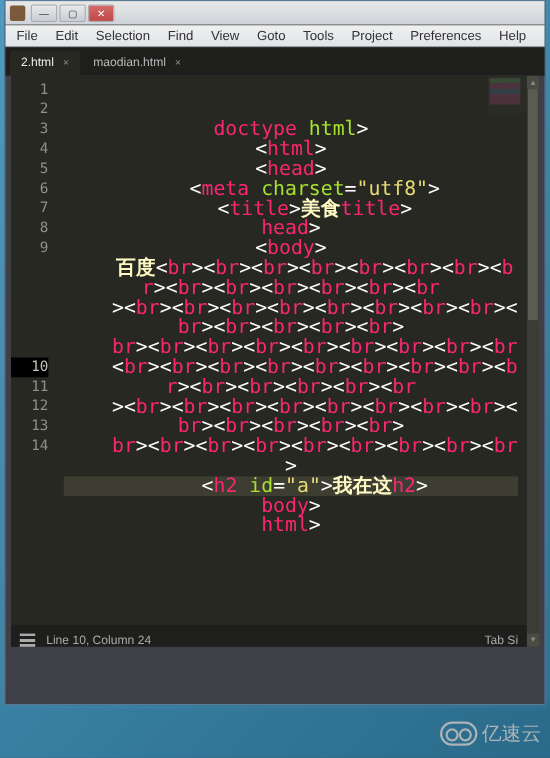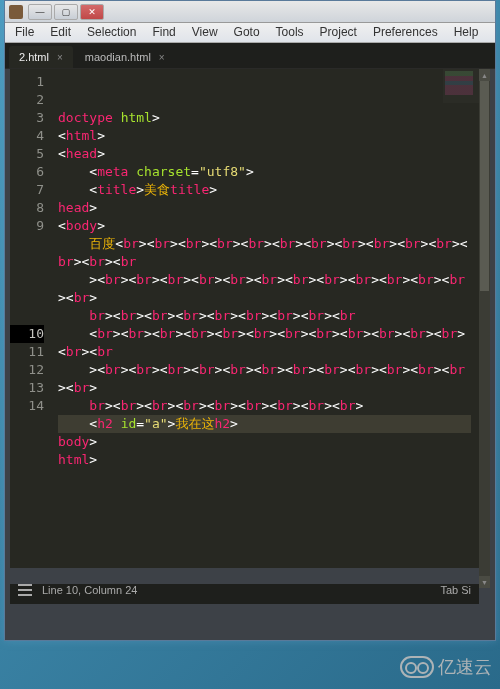--- a/index.html
+++ b/index.html
@@ -12,30 +12,30 @@
 .win-btn.close { background: linear-gradient(#d46a6a,#c04848); color: #fff; }
 .menubar { height: 20px; background: linear-gradient(#f0f0f0,#e0e4ea); border-bottom: 1px solid #aaa; display: flex; align-items: flex-start; padding: 0 2px; color: #333; }
 .menubar span { padding: 2px 8px; cursor: default; }
 .tabbar { height: 26px; background: #1e1f1c; display: flex; align-items: flex-end; padding: 0 4px; border-bottom: 1px solid #2a2a28; }
 .tab { height: 22px; display: flex; align-items: center; padding: 0 10px; color: #bbb; font-size: 11px; border-radius: 3px 3px 0 0; margin-right: 2px; position: relative; }
 .tab.active { background: #272822; color: #eee; }
 .tab .x { margin-left: 8px; font-size: 10px; color: #888; }
 .editor-wrap { position: absolute; top: 68px; left: 5px; right: 16px; bottom: 72px; background: #272822; display: flex; }
 .gutter { width: 40px; background: #272822; color: #8f908a; text-align: right; padding: 4px 6px 4px 0; font-family: Consolas, monospace; font-size: 13px; line-height: 18px; }
 .gutter .ln.hl { background: #000000; color: #c2c2bd; }
-.code { flex: 1; padding: 4px 8px; font-family: Consolas, monospace; font-size: 13px; line-height: 18px; color: #f8f8f2; white-space: pre-wrap; word-break: break-all; overflow: hidden; position: relative; }
+.code { flex: 1; padding: 4px 8px; font-family: Consolas, monospace; font-size: 18px; line-height: 18px; color: #f8f8f2; white-space: pre-wrap; word-break: break-all; overflow: hidden; position: relative; text-align: center; }
 .code .row.hl { background: #3e3d32; }
 .t-tag { color: #f92672; }
 .t-br { color: #fff; }
 .t-attr { color: #a6e22e; }
 .t-str { color: #e6db74; }
-.t-txt { color: #eab308; }
+.t-txt { color: #fef9c3; font-weight: bold; }
 .minimap { position: absolute; right: 0; top: 0; width: 36px; height: 34px; background: #2c2d27; opacity: 0.85; }
 .minimap::before { content: ""; position: absolute; top: 2px; left: 2px; width: 28px; height: 24px; background: linear-gradient(#4a704a 0 20%, #7a3a5a 20% 40%, #3d5a70 40% 60%, #7a3a5a 60% 100%); opacity: 0.5; }
-.statusbar { position: absolute; left: 5px; right: 16px; bottom: 36px; height: 20px; background: #1e1f1c; color: #aaa; font-size: 11px; display: flex; align-items: flex-start; padding: 0 8px; }
+.statusbar { position: absolute; left: 5px; right: 16px; bottom: 52px; height: 20px; background: #1e1f1c; color: #aaa; font-size: 11px; display: flex; align-items: flex-end; padding: 0 8px; }
 .statusbar .menuicon { width: 14px; height: 12px; display: inline-block; margin-right: 10px; background: linear-gradient(#aaa 20%, transparent 20% 40%, #aaa 40% 60%, transparent 60% 80%, #aaa 80% 100%); }
 .statusbar .right { margin-left: auto; }
 .scrollbar-v { position: absolute; right: 5px; top: 68px; bottom: 52px; width: 11px; background: #3b3c35; }
 .sb-btn { height: 12px; background: #4a4b43; display: flex; align-items: center; justify-content: center; color: #888; font-size: 7px; }
 .sb-track { position: absolute; top: 12px; bottom: 12px; left: 0; right: 0; }
 .sb-thumb { position: absolute; left: 1px; right: 1px; top: 0; height: 210px; background: #5a5b52; }
 .watermark { position: absolute; right: 8px; bottom: 10px; display: flex; align-items: center; gap: 4px; color: #bbb; font-size: 18px; opacity: 0.9; }
 .watermark .logo { width: 34px; height: 22px; border: 2px solid #bbb; border-radius: 12px; position: relative; }
 .watermark .logo::before { content: ""; position: absolute; width: 8px; height: 8px; border: 2px solid #bbb; border-radius: 50%; left: 3px; top: 4px; }
 .watermark .logo::after { content: ""; position: absolute; width: 8px; height: 8px; border: 2px solid #bbb; border-radius: 50%; right: 3px; top: 4px; }

